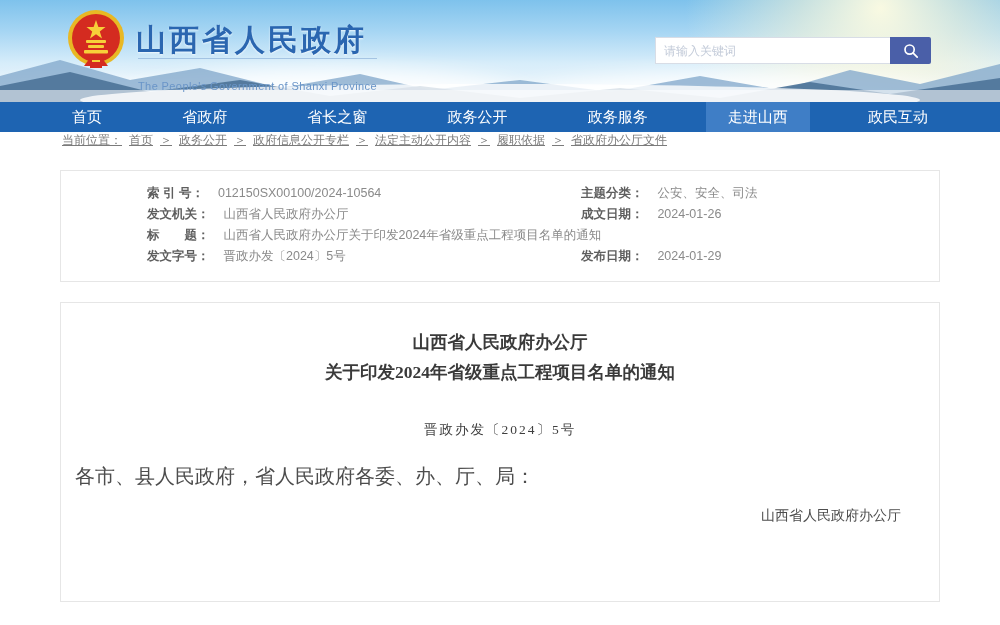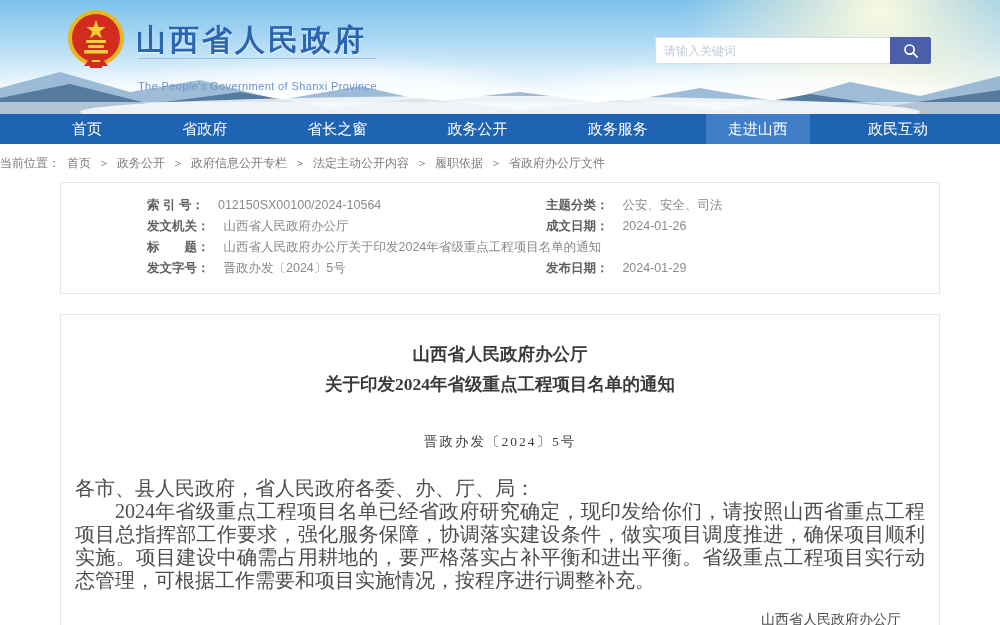--- a/index.html
+++ b/index.html
@@ -1,20 +1,20 @@
 <!DOCTYPE html>
 <html><head>
 <meta charset="utf-8">
 <style>
   * { margin:0; padding:0; box-sizing:border-box; }
   html,body { width:1000px; height:625px; overflow:hidden; background:#fff;
               font-family:"Liberation Sans","DejaVu Sans",sans-serif; }
 
   
-  .banner { position:relative; width:1000px; height:114px; overflow:hidden;
+  .banner { position:relative; width:1000px; height:102px; overflow:hidden;
     background:
       radial-gradient(circle at 88% 8%, rgba(255,252,225,.95) 0%, rgba(255,248,214,.55) 9%, rgba(255,255,255,0) 22%),
       linear-gradient(180deg,#7ec2ec 0%, #a5d5f3 30%, #d7edfa 62%, #f2f9fd 100%); }
   .banner .cloud { position:absolute; border-radius:50%; filter:blur(10px); background:rgba(255,255,255,.85); }
   .c1 { width:420px; height:70px; left:120px; top:68px; }
   .c2 { width:520px; height:80px; left:480px; top:72px; }
   .c3 { width:300px; height:60px; left:-60px; top:80px; }
   .mountains { position:absolute; left:0; bottom:0; width:1000px; height:52px; }
   .logo-wrap { position:absolute; left:64px; top:8px; width:64px; height:66px; }
   .site-title { position:absolute; left:136px; top:20px; font-size:30px; font-weight:bold;
@@ -28,27 +28,27 @@
   .search button { width:41px; height:27px; border:none; background:#4a5fa8; cursor:pointer;
                    display:flex; align-items:center; justify-content:center; border-radius:0 2px 2px 0; }
 
   
   .nav { width:1000px; height:30px; background:#1e64b2; display:flex; align-items:stretch;
          justify-content:space-between; padding:0 50px; }
   .nav-item { color:#fff; font-size:15px; display:flex; align-items:center; padding:0 22px; cursor:pointer; }
   .nav-item.active { background:#3f7ec6; }
 
   
-  .crumbs { height:38px; display:flex; align-items:center; font-size:12px; color:#7b7b7b; }
+  .crumbs { height:38px; display:flex; padding-left:62px; font-size:12px; color:#7b7b7b;text-decoration:underline; }
   .crumbs span { margin-right:7px; }
   .crumb { cursor:pointer; }
 
   
   .meta-box { position:relative; width:880px; margin:0 auto 20px auto; border:1px solid #e6e6e6;
-              background:#fff; padding:12px 0 14px 0; display:flex; }
+              background:#fff; padding:12px 0 14px 0; display:flex;gap:35px; }
   .meta-col-l { width:55%; padding-left:86px; }
   .meta-col-r { width:45%; padding-left:2px; }
   .meta-row { height:21px; line-height:21px; font-size:12.5px; white-space:nowrap; }
   .meta-row .lbl { color:#5e5e5e; font-weight:bold; margin-right:14px; }
   .meta-row .val { color:#8a8a8a; }
   .meta-gap { height:21px; }
 
   
   .doc-box { width:880px; margin:0 auto; border:1px solid #e6e6e6; background:#fff;
              min-height:300px; padding:24px 14px 30px 14px;
@@ -155,20 +155,19 @@
     </div>
   </div>
 </div>
 
 <div class="doc-box">
   <div class="doc-title">山西省人民政府办公厅</div>
   <div class="doc-title">关于印发2024年省级重点工程项目名单的通知</div>
   <div class="doc-num">晋政办发〔2024〕5号</div>
   <div class="doc-body">
     <div>各市、县人民政府，省人民政府各委、办、厅、局：</div>
-    <div class="para">2024年省级重点工程项目名单已经省政府研究确定，现印发给你们，请按照山西省重点工程项目总指挥部工作要求，强化服务保障，协调落实建设条件，做实项目调度推进，确保项目顺利实施。项目建设中确需占用耕地的，要严格落实占补平衡和进出平衡。省级重点工程项目实行动态管理，可根据工作需要和项目实施情况，按程序进行调整补充。</div>
   </div>
   <div class="doc-sign">
     <div>山西省人民政府办公厅</div>
 
   </div>
 
 </div>
 
 </body></html>

